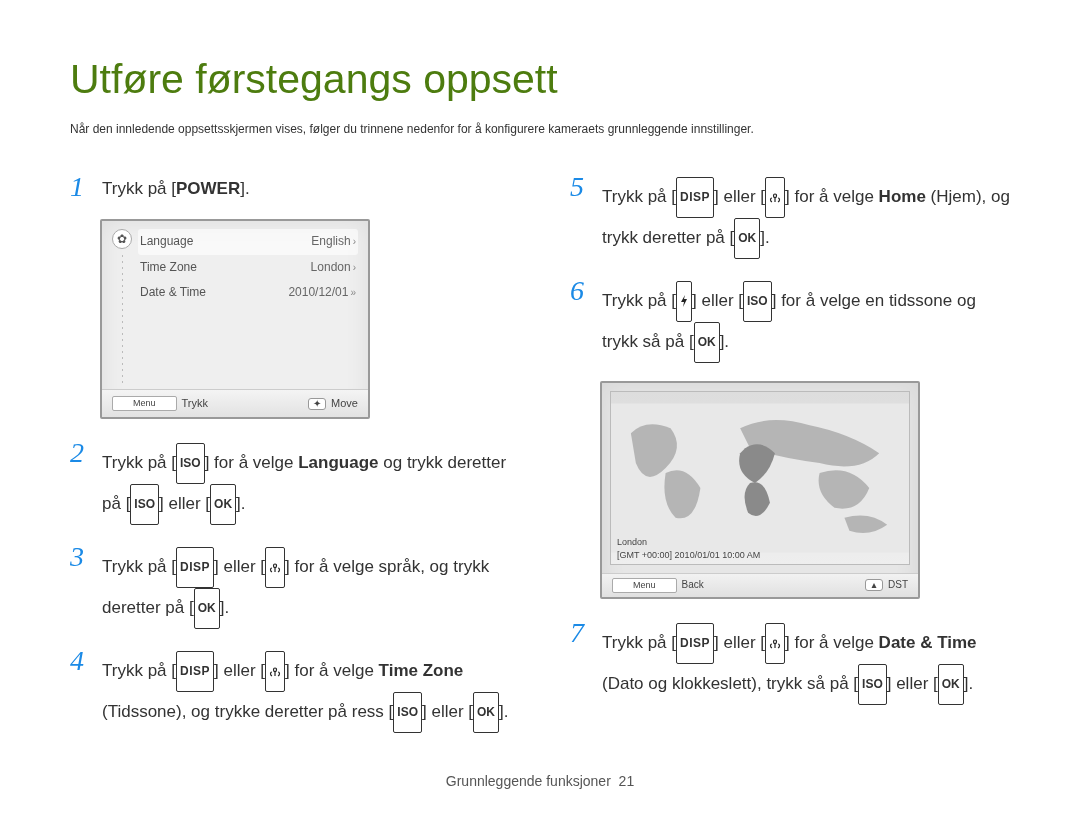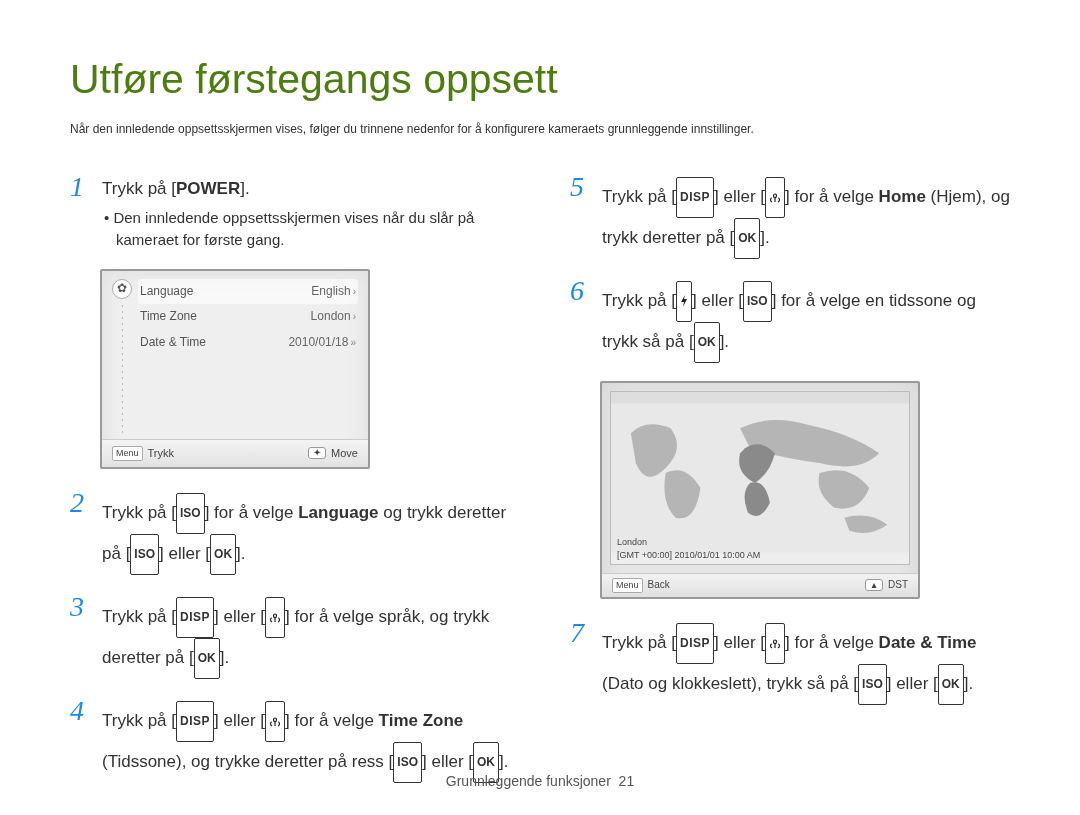--- a/index.html
+++ b/index.html
@@ -83,21 +83,21 @@
   .lcd1-row span.r { color:#666; }
   .chev { font-size: 10px; margin-left: 2px; color:#888; }
   .lcd-footer {
     height: 28px; border-top: 1px solid #ccc;
     display:flex; align-items:center; justify-content: space-between;
     padding: 0 10px;
     background: linear-gradient(#f4f4f4, #e2e2e2);
     font-size: 11px; color:#444;
   }
   .lcd-footer .grp { display:flex; align-items:center; gap:5px; }
-  .fbtn { background:#fff; border:1px solid #aaa; border-radius:2px; padding: 0 3px; font-size: 9px; }
+  .fbtn { background:#fff; border:1px solid #aaa; border-radius:2px; padding: 0 20px; font-size: 9px; }
   .navdot {
     width: 18px; height: 12px; border:1px solid #999; border-radius: 3px;
     display:inline-flex; align-items:center; justify-content:center;
     background:#fff; font-size: 10px;
   }
 
   
   .lcd2 {
     width: 320px; height: 218px;
     border: 2px solid #999;
@@ -143,44 +143,41 @@
 <div class="intro">Når den innledende oppsettsskjermen vises, følger du trinnene nedenfor for å konfigurere kameraets grunnleggende innstillinger.</div>
 
 <div class="cols">
 
   <div class="col">
 
     <div class="step">
       <div class="step-num">1</div>
       <div class="step-body">
         <span>Trykk på [</span><strong>POWER</strong><span>].</span>
-        <ul class="sub-bullet">
-            <li>Den innledende oppsettsskjermen vises når du slår på kameraet for første gang.</li>
-          </ul>
       </div>
     </div>
 
     <div class="lcd1">
       <div class="lcd1-body">
         <div class="lcd1-left">
           <div class="gear-circle">✿</div>
           <div class="dotline"></div>
         </div>
         <div class="lcd1-list">
           <div class="lcd1-row sel">
             <span>Language</span>
             <span class="r"><span>English</span><span class="chev">›</span></span>
           </div>
           <div class="lcd1-row">
             <span>Time Zone</span>
             <span class="r"><span>London</span><span class="chev">›</span></span>
           </div>
           <div class="lcd1-row">
             <span>Date &amp; Time</span>
-            <span class="r"><span>2010/01/18</span><span class="chev">»</span></span>
+            <span class="r"><span>2010/12/01</span><span class="chev">»</span></span>
           </div>
         </div>
       </div>
       <div class="lcd-footer">
         <div class="grp">
           <span class="fbtn">Menu</span>
           <span>Trykk</span>
         </div>
         <div class="grp">
           <span class="navdot">✦</span>

